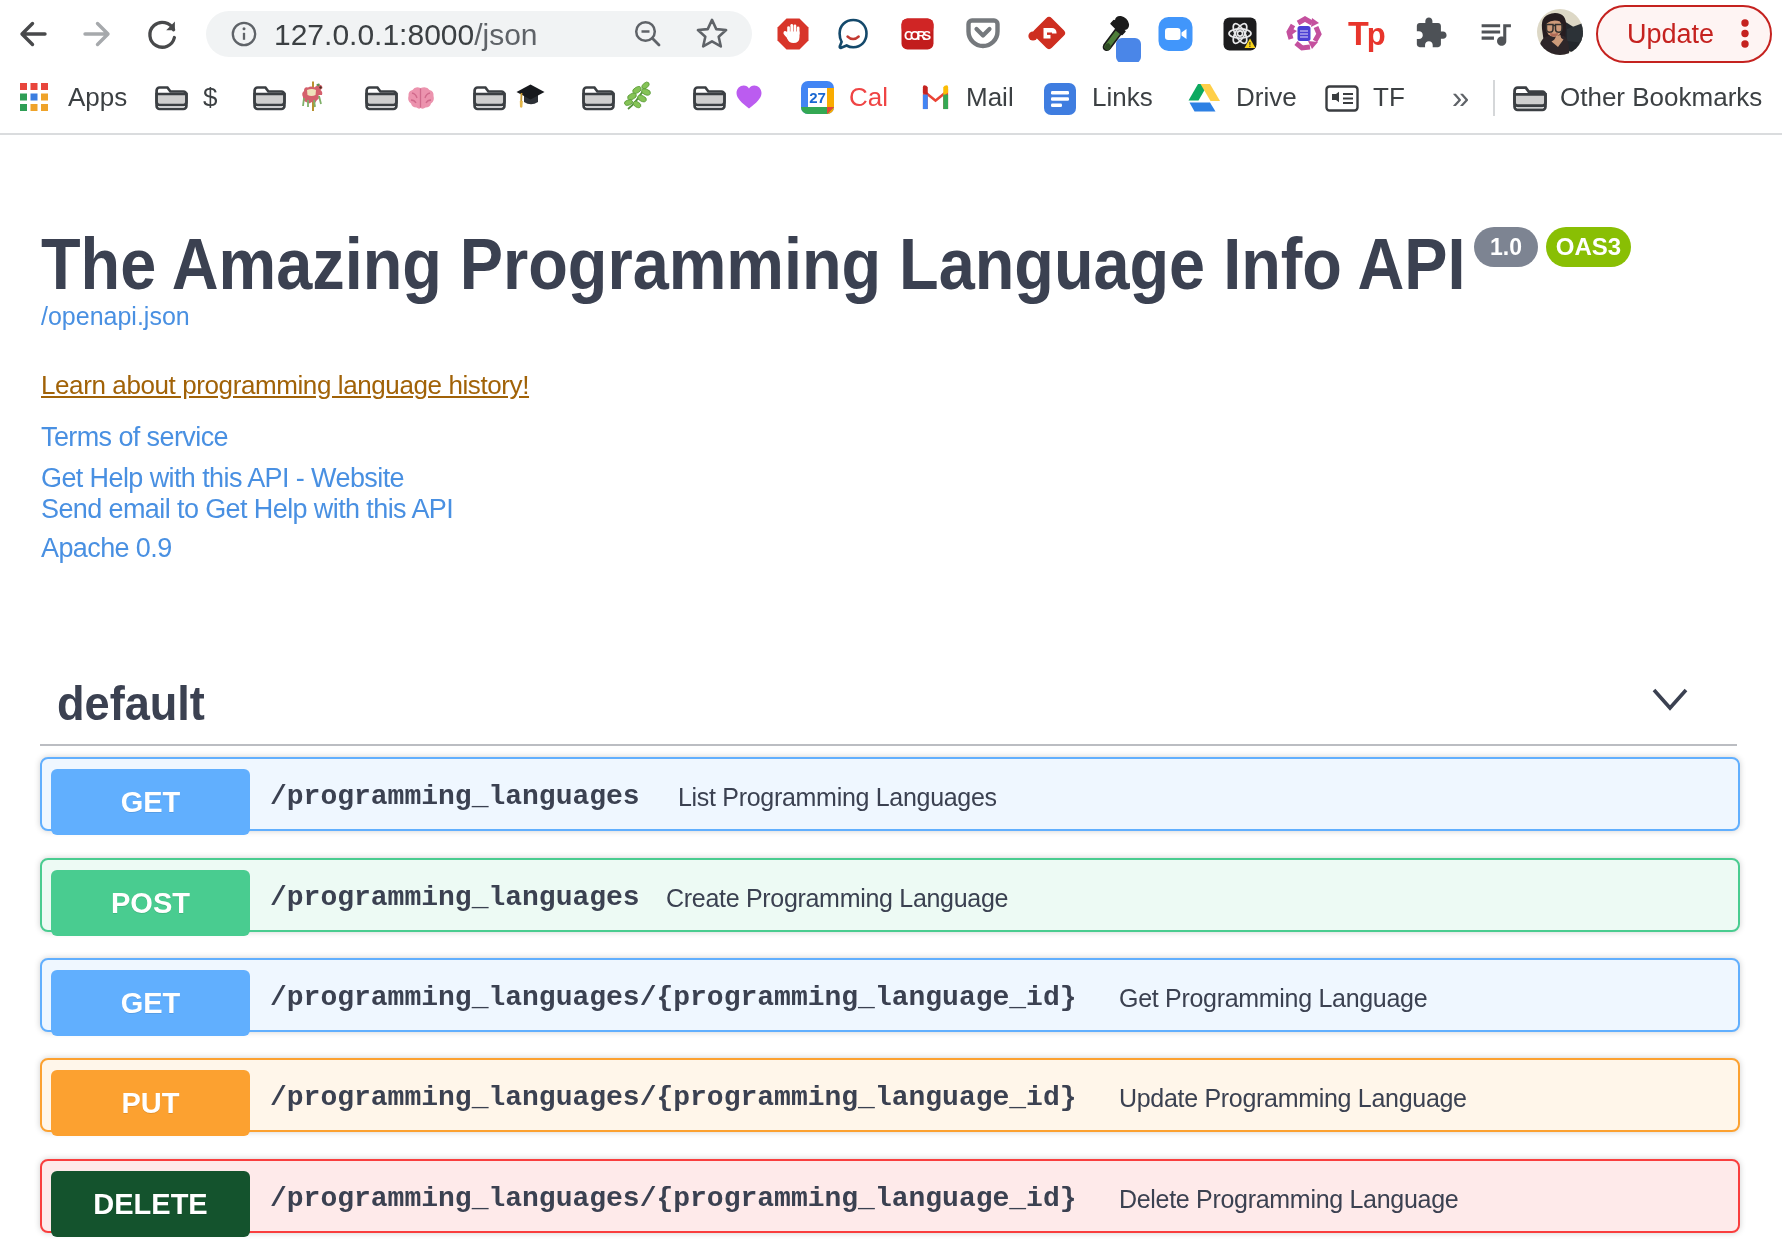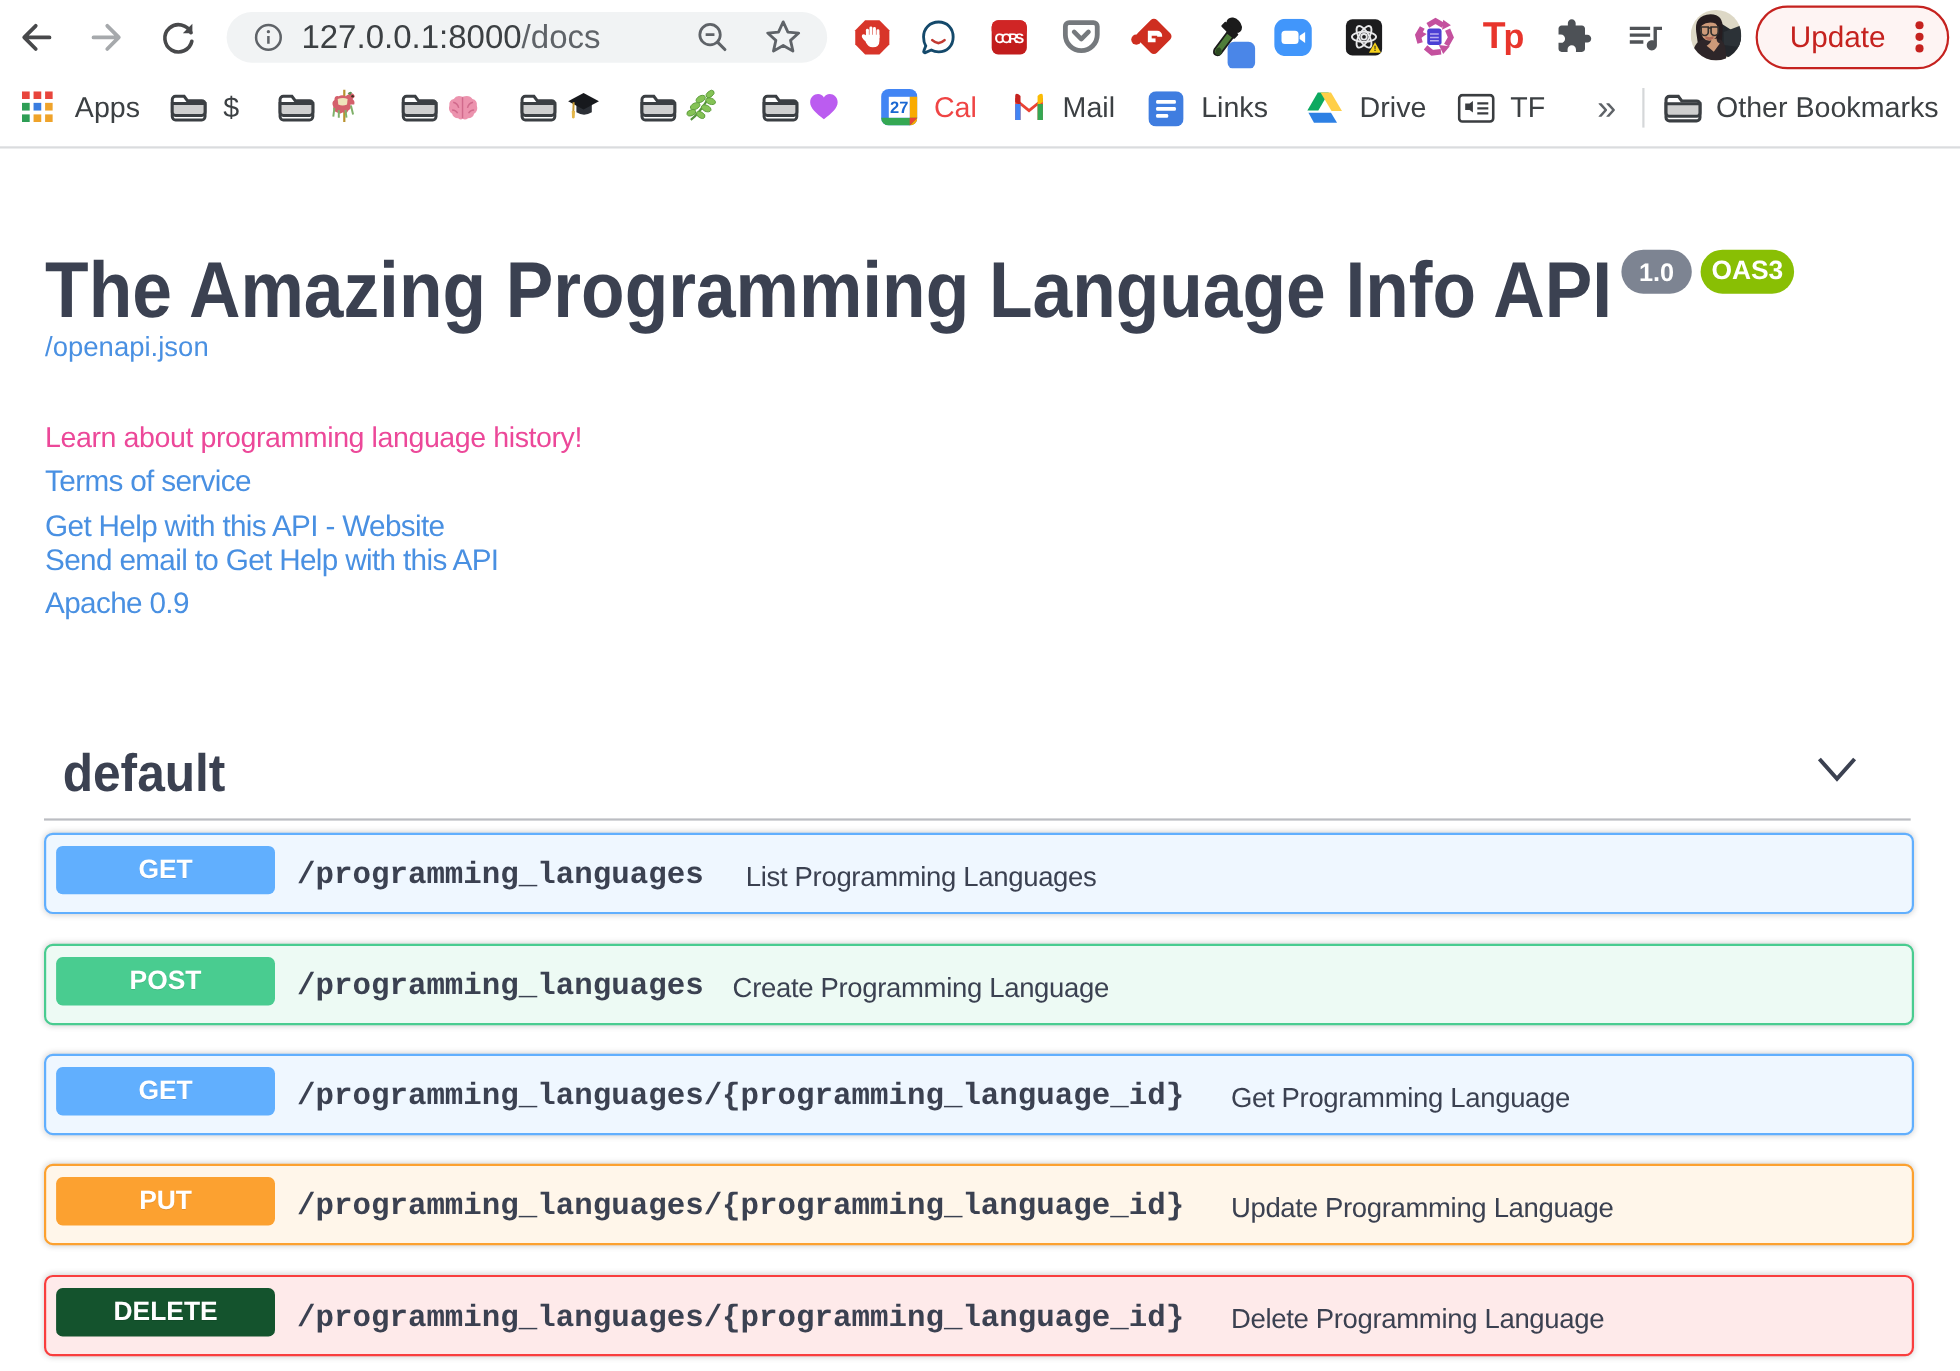--- a/index.html
+++ b/index.html
@@ -4,22 +4,22 @@
 <style>
   * { margin:0; padding:0; box-sizing:border-box; }
   html,body { background:#fff; }
   #page { position:relative; width:1782px; height:1246px; background:#fff;
           font-family:"Liberation Sans", sans-serif; overflow:hidden; }
   .abs { position:absolute; }
   .t { line-height:1; white-space:nowrap; }
 
   .row { left:40px; width:1700px; height:74px; border:2px solid; border-radius:8px;
          box-shadow:0 0 6px rgba(0,0,0,0.19); }
-  .row .m { position:absolute; left:9px; top:10px; width:199px; height:44px; border-radius:6px;
-            color:#fff; font-size:24px; font-weight:bold; display:flex; align-items:center;
+  .row .m { position:absolute; left:9px; top:10px; width:199px; height:66px; border-radius:6px;
+            color:#fff; font-size:29px; font-weight:bold; display:flex; align-items:center;
             justify-content:center; text-shadow:0 1px 0 rgba(0,0,0,0.1); }
   .row .p { position:absolute; top:23.5px; font-family:"Liberation Mono",monospace;
             font-size:28px; font-weight:bold; color:#3b4151; white-space:nowrap; line-height:1; }
   .row .d { position:absolute; top:25.5px; font-size:25px; color:#3b4151; white-space:nowrap; line-height:1; letter-spacing:-0.3px; }
 </style>
 </head>
 <body>
 <div id="page">
 
   <div class="abs" style="left:0;top:0;width:1782px;height:68px;background:#ffffff;"></div>
@@ -36,21 +36,21 @@
     <path d="M31.6 15.7 A12.4 12.4 0 1 0 32.4 23.5" fill="none" stroke="#48494b" stroke-width="3.3" stroke-linecap="round"></path>
     <path d="M32.9 7.5 V16.2 H24.2 Z" fill="#48494b"></path>
   </svg>
 
   <div class="abs" style="left:206px;top:11px;width:546px;height:46px;border-radius:23px;background:#f1f3f4;"></div>
   <svg class="abs" style="left:231px;top:21px" width="26" height="26" viewBox="0 0 26 26">
     <circle cx="13" cy="13" r="11.2" fill="none" stroke="#5f6368" stroke-width="2.3"></circle>
     <line x1="13" y1="11.8" x2="13" y2="18.8" stroke="#5f6368" stroke-width="2.3"></line>
     <circle cx="13" cy="7.8" r="1.5" fill="#5f6368"></circle>
   </svg>
-  <div class="abs t" style="left:274px;top:20px;font-size:30px;color:#3c4043;">127.0.0.1:8000<span style="color:#5f6368">/docs</span></div>
+  <div class="abs t" style="left:274px;top:20px;font-size:30px;color:#3c4043;">127.0.0.1:8000<span style="color:#5f6368">/json</span></div>
 
   <svg class="abs" style="left:632px;top:18px" width="32" height="32" viewBox="0 0 32 32">
     <circle cx="13.5" cy="13.5" r="9.3" fill="none" stroke="#5f6368" stroke-width="2.5"></circle>
     <line x1="9.5" y1="13.5" x2="17.5" y2="13.5" stroke="#5f6368" stroke-width="2.5"></line>
     <line x1="20.3" y1="20.3" x2="27" y2="27" stroke="#5f6368" stroke-width="2.8" stroke-linecap="round"></line>
   </svg>
 
   <svg class="abs" style="left:694px;top:16px" width="36" height="36" viewBox="0 0 24 24">
     <path d="M12 2.6 L14.85 8.75 21.4 9.35 16.45 13.8 17.9 20.3 12 16.9 6.1 20.3 7.55 13.8 2.6 9.35 9.15 8.75 Z" fill="none" stroke="#5f6368" stroke-width="1.7" stroke-linejoin="round"></path>
   </svg>
@@ -320,21 +320,21 @@
       <path d="M2.6 10 h29.8 v8 a3 3 0 0 1 -3 3 H5.6 a3 3 0 0 1 -3 -3 z" fill="#cfcfcf" stroke="#3b3f43" stroke-width="2.7"></path>
     </svg>
   <div class="abs t" style="left:1560px;top:84px;font-size:26px;color:#3c4043;">Other Bookmarks</div>
 
   <div class="abs" style="left:0;top:132.5px;width:1782px;height:2px;background:#dadcde;"></div>
 
   <div class="abs t" style="left:41px;top:228px;font-size:72px;font-weight:bold;color:#3b4151;transform:scaleX(0.9);transform-origin:left center;">The Amazing Programming Language Info API</div>
   <div class="abs" style="left:1474px;top:227px;width:64px;height:40px;border-radius:20px;background:#7d8492;color:#fff;font-size:23px;font-weight:bold;display:flex;align-items:center;justify-content:center;">1.0</div>
   <div class="abs" style="left:1546px;top:227px;width:85px;height:40px;border-radius:20px;background:#89bf04;color:#fff;font-size:24px;font-weight:bold;display:flex;align-items:center;justify-content:center;">OAS3</div>
   <div class="abs t" style="left:41px;top:304px;font-size:25px;color:#4990e2;">/openapi.json</div>
-  <div class="abs t" style="left:41px;top:384px;font-size:26px;color:#ec4899;letter-spacing:-0.4px;">Learn about programming language history!</div>
+  <div class="abs t" style="left:41px;top:372px;font-size:26px;color:#a16207;letter-spacing:-0.4px;text-decoration:underline;">Learn about programming language history!</div>
   <div class="abs t" style="left:41px;top:424px;font-size:27px;color:#4990e2;letter-spacing:-0.6px;">Terms of service</div>
   <div class="abs t" style="left:41px;top:465px;font-size:27px;color:#4990e2;letter-spacing:-0.6px;">Get Help with this API - Website</div>
   <div class="abs t" style="left:41px;top:496px;font-size:27px;color:#4990e2;letter-spacing:-0.6px;">Send email to Get Help with this API</div>
   <div class="abs t" style="left:41px;top:535px;font-size:27px;color:#4990e2;letter-spacing:-0.6px;">Apache 0.9</div>
 
   <div class="abs t" style="left:57px;top:680px;font-size:48px;font-weight:bold;color:#3b4151;transform:scaleX(0.94);transform-origin:left center;">default</div>
   <svg class="abs" style="left:1650px;top:686px" width="40" height="30" viewBox="0 0 40 30">
     <path d="M4 4 L20 22 L36 4" fill="none" stroke="#3b4151" stroke-width="3.6"></path>
   </svg>
   <div class="abs" style="left:40px;top:744px;width:1697px;height:1.5px;background:rgba(59,65,81,0.35);"></div>

